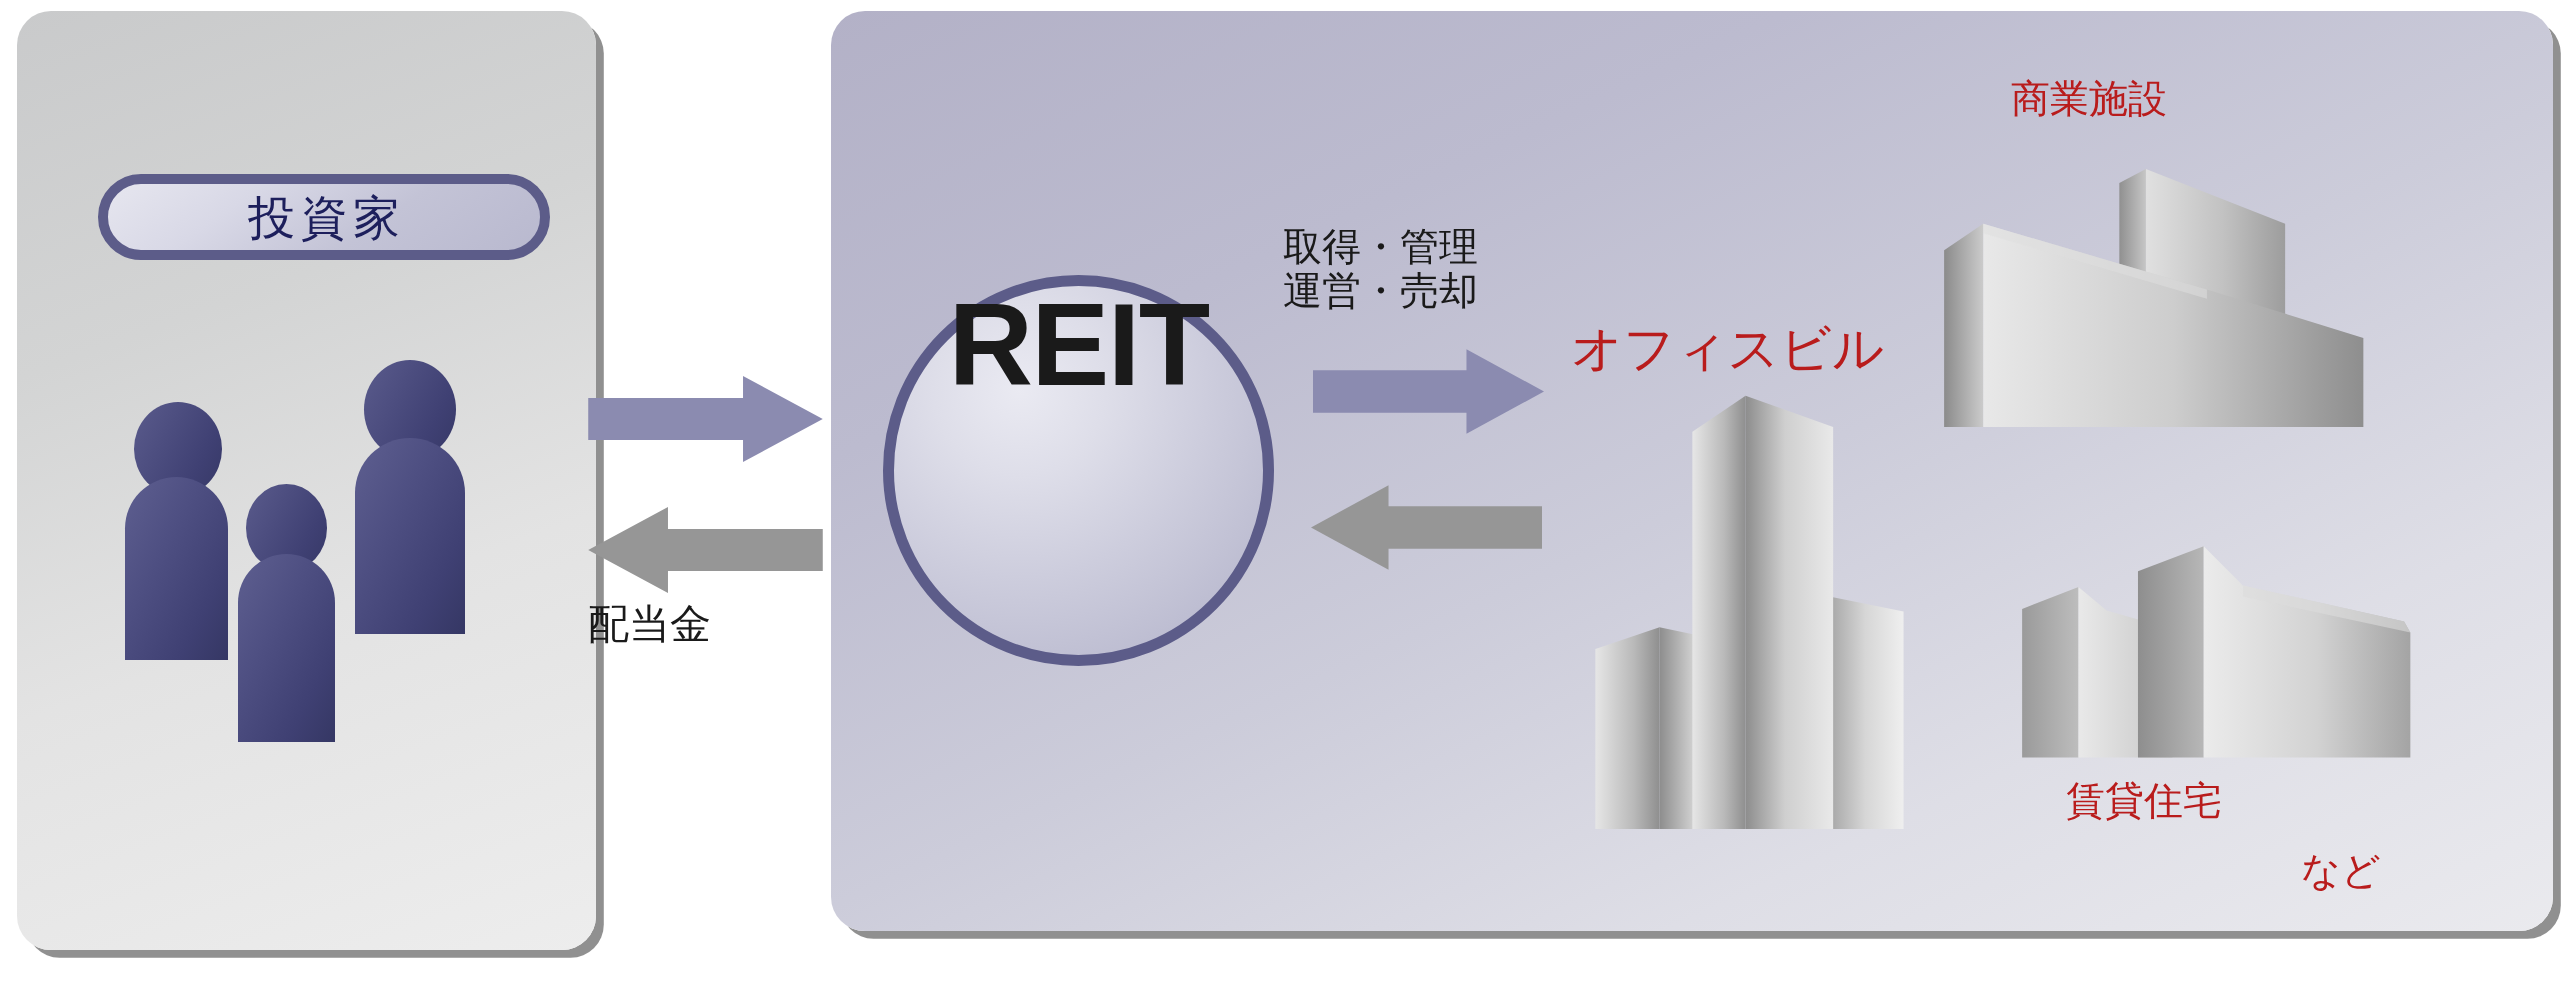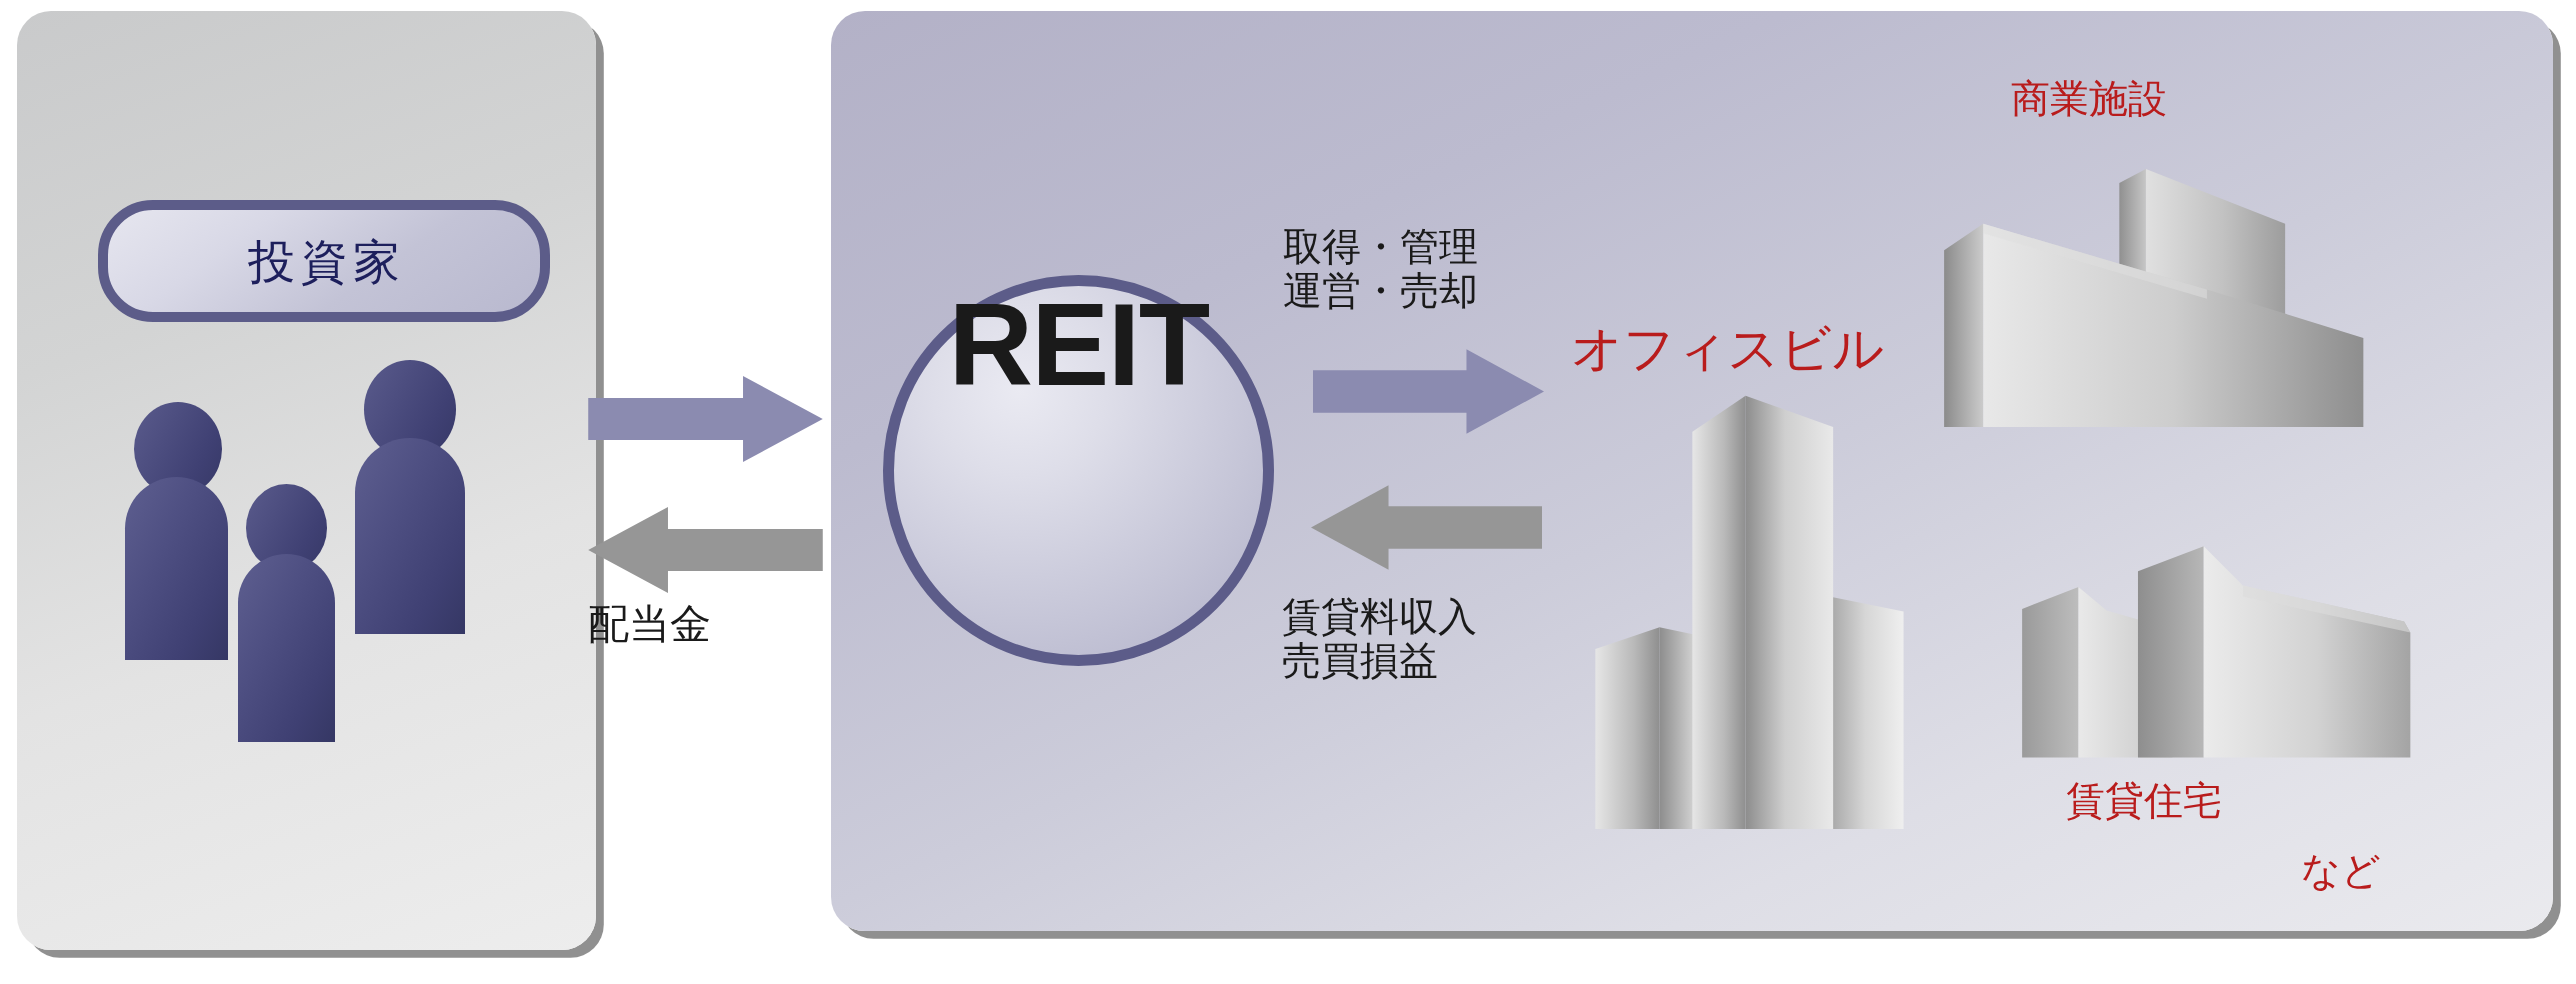--- a/index.html
+++ b/index.html
@@ -48,29 +48,28 @@
     background: linear-gradient(155deg, #b3b1c7 0%, #bcbbcf 26%, #ccccda 52%, #dedee6 76%, #eaeaee 100%);
     box-shadow: 8.6px 8.6px 0 -0.8px rgba(120,120,120,0.82);
   }
 
   
   #investor-pill {
     position: absolute;
     left: 81px;
     top: 163px;
     width: 452px;
-    height: 122px;
+    height: 86px;
     border-radius: 55px;
     border: 10.2px solid #5c5c89;
     box-sizing: border-box;
     background: linear-gradient(145deg, #e6e6ef 0%, #d8d8e6 30%, #c3c3d6 62%, #b9b9cf 100%);
     display: flex;
     align-items: center;
     justify-content: center;
-    margin-top: 26px;
   }
   #investor-pill-label {
     font-size: 47px;
     letter-spacing: 5.5px;
     color: #1d1f5c;
     line-height: 1;
     padding-left: 5.5px;
   }
 
   
@@ -222,22 +221,20 @@
     </svg>
   </div>
   <div class="arrow-label" id="label-acquire">取得・管理
 運営・売却</div>
 
   <div class="arrow" id="arrow-income">
     <svg viewBox="0 0 295 108" width="231" height="85">
       <polygon points="295,27 99,27 99,0 0,54 99,108 99,81 295,81" fill="#969696"></polygon>
     </svg>
   </div>
-  <div class="arrow-label" id="label-income">賃貸料収入
-売買損益</div>
 
   <div class="buildings" id="office-buildings">
     <svg viewBox="0 0 420 560" width="329" height="438">
       <defs>
         <linearGradient id="gFaceA" x1="0" y1="0" x2="1" y2="0">
           <stop offset="0" stop-color="#8d8d8d"></stop>
           <stop offset="0.45" stop-color="#cfcfcf"></stop>
           <stop offset="1" stop-color="#e9e9e9"></stop>
         </linearGradient>
         <linearGradient id="gFaceB" x1="0" y1="0" x2="1" y2="0">

